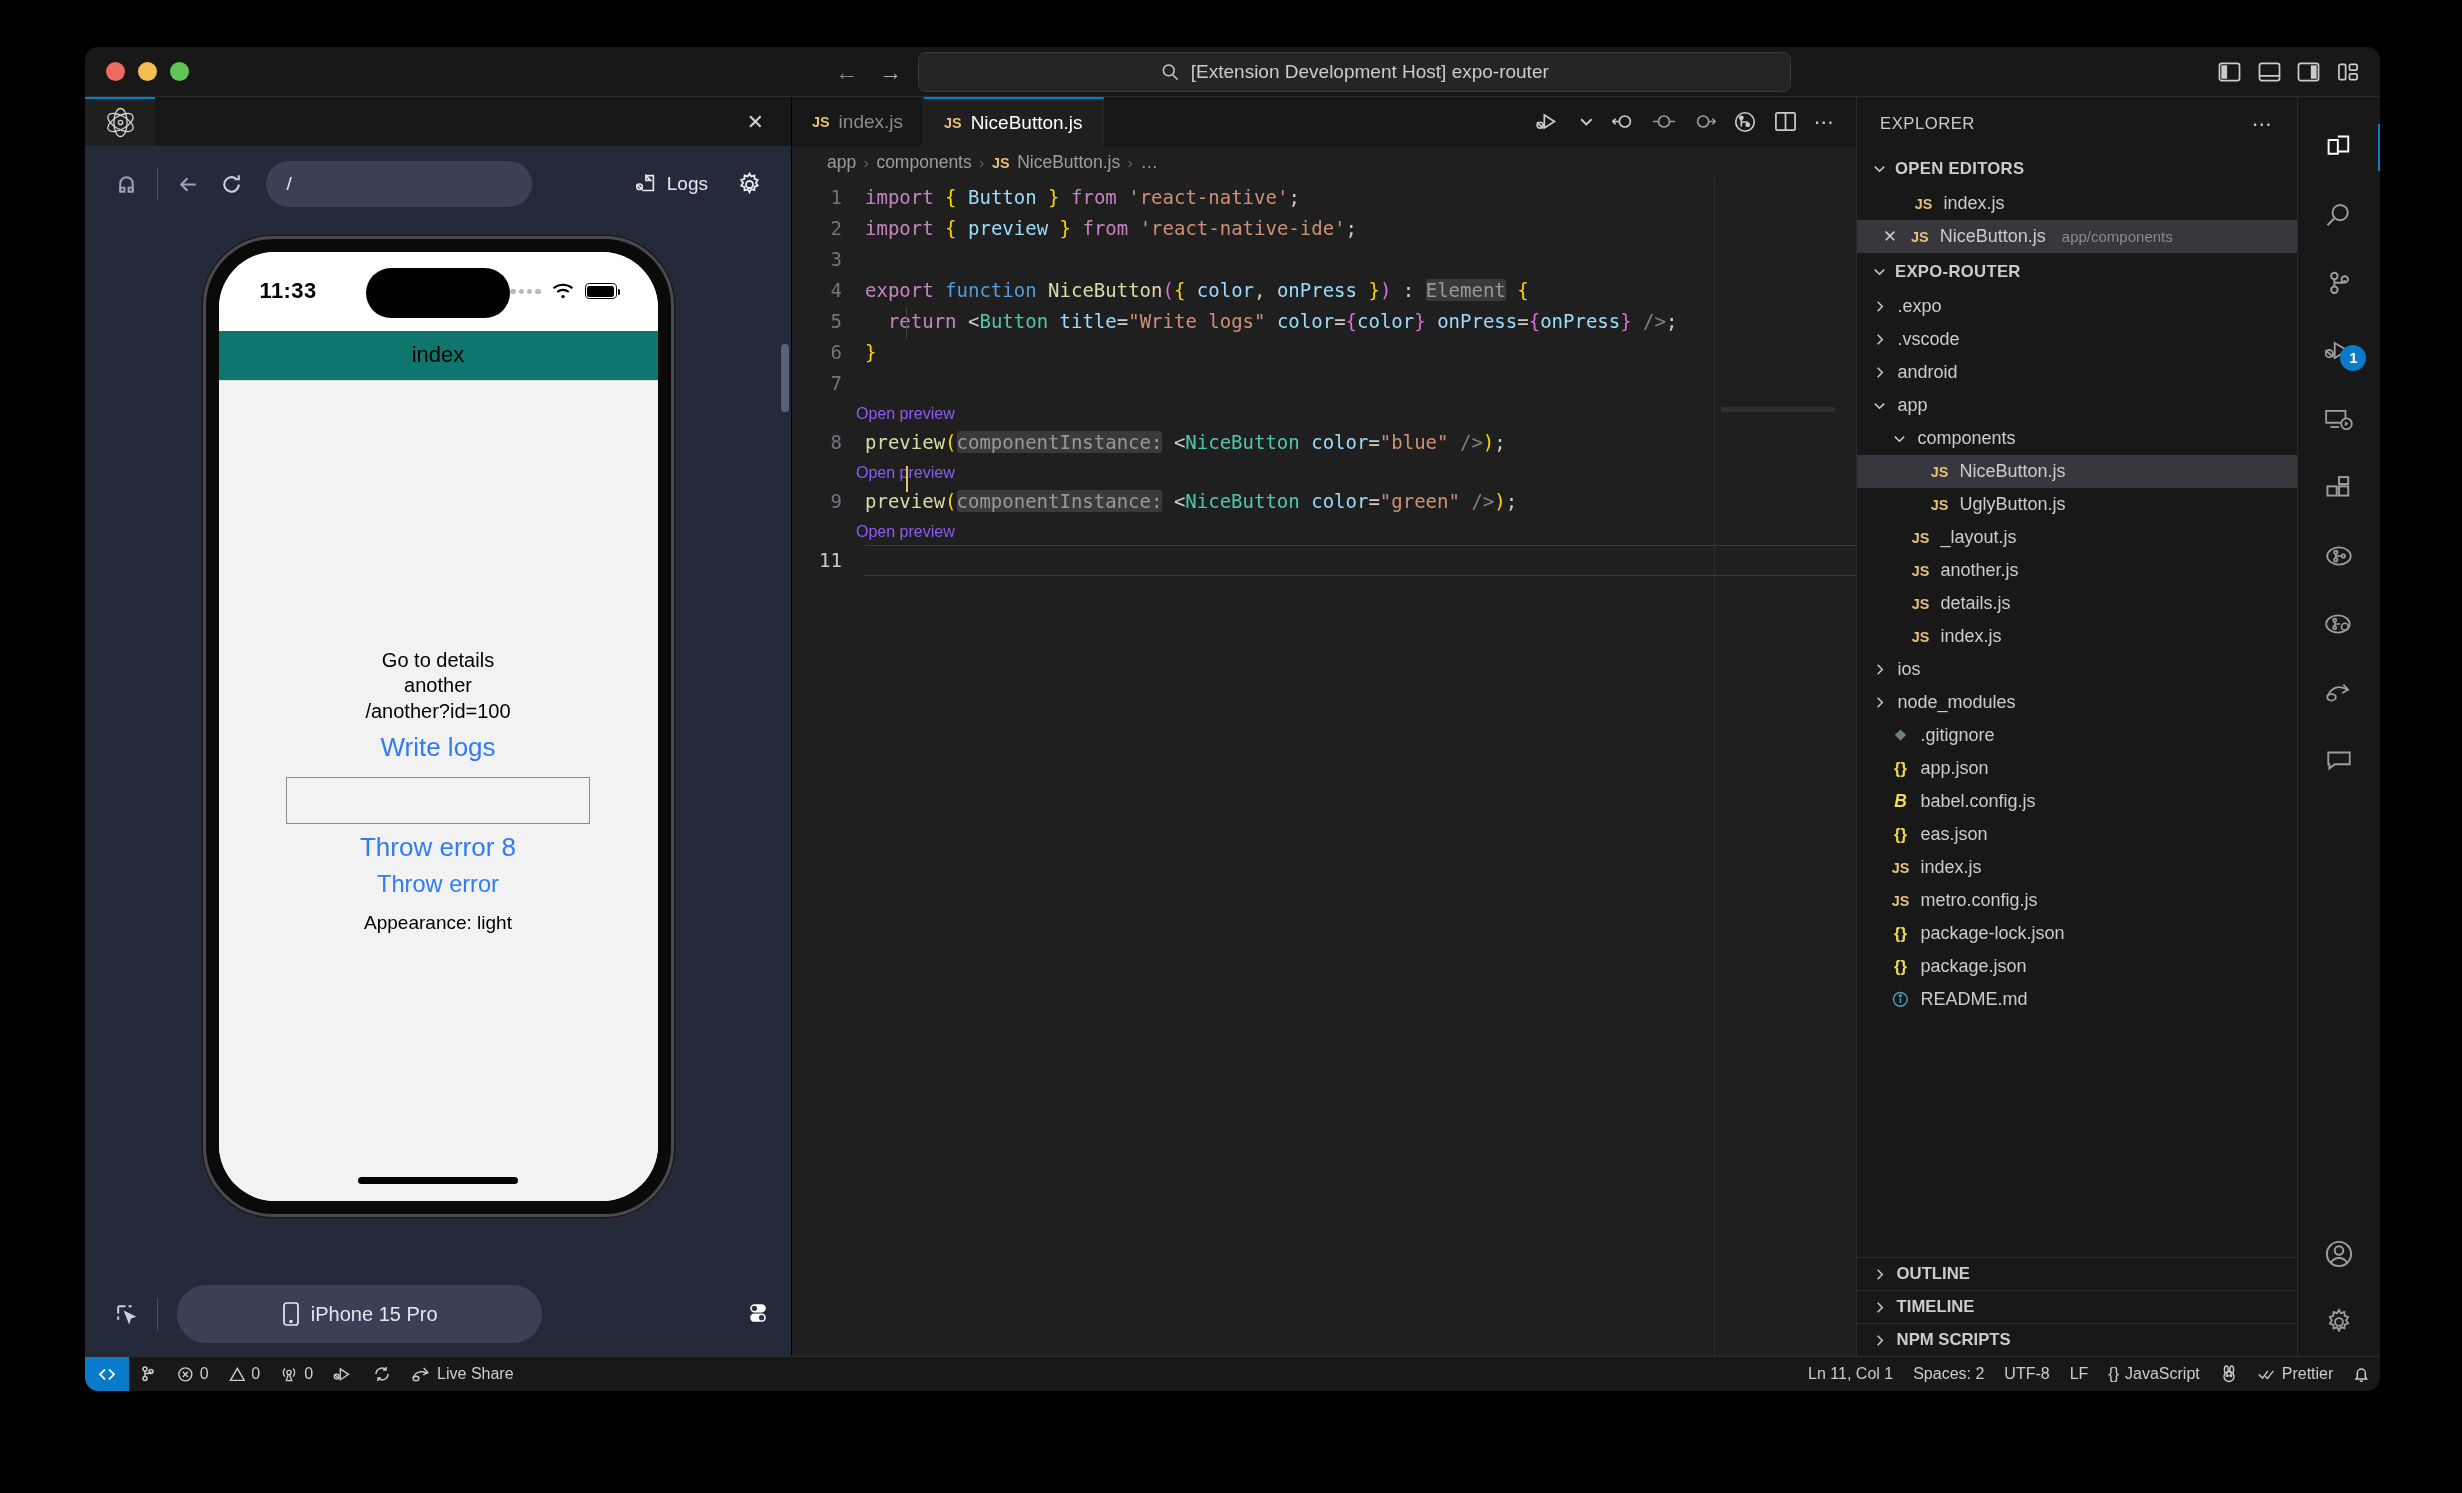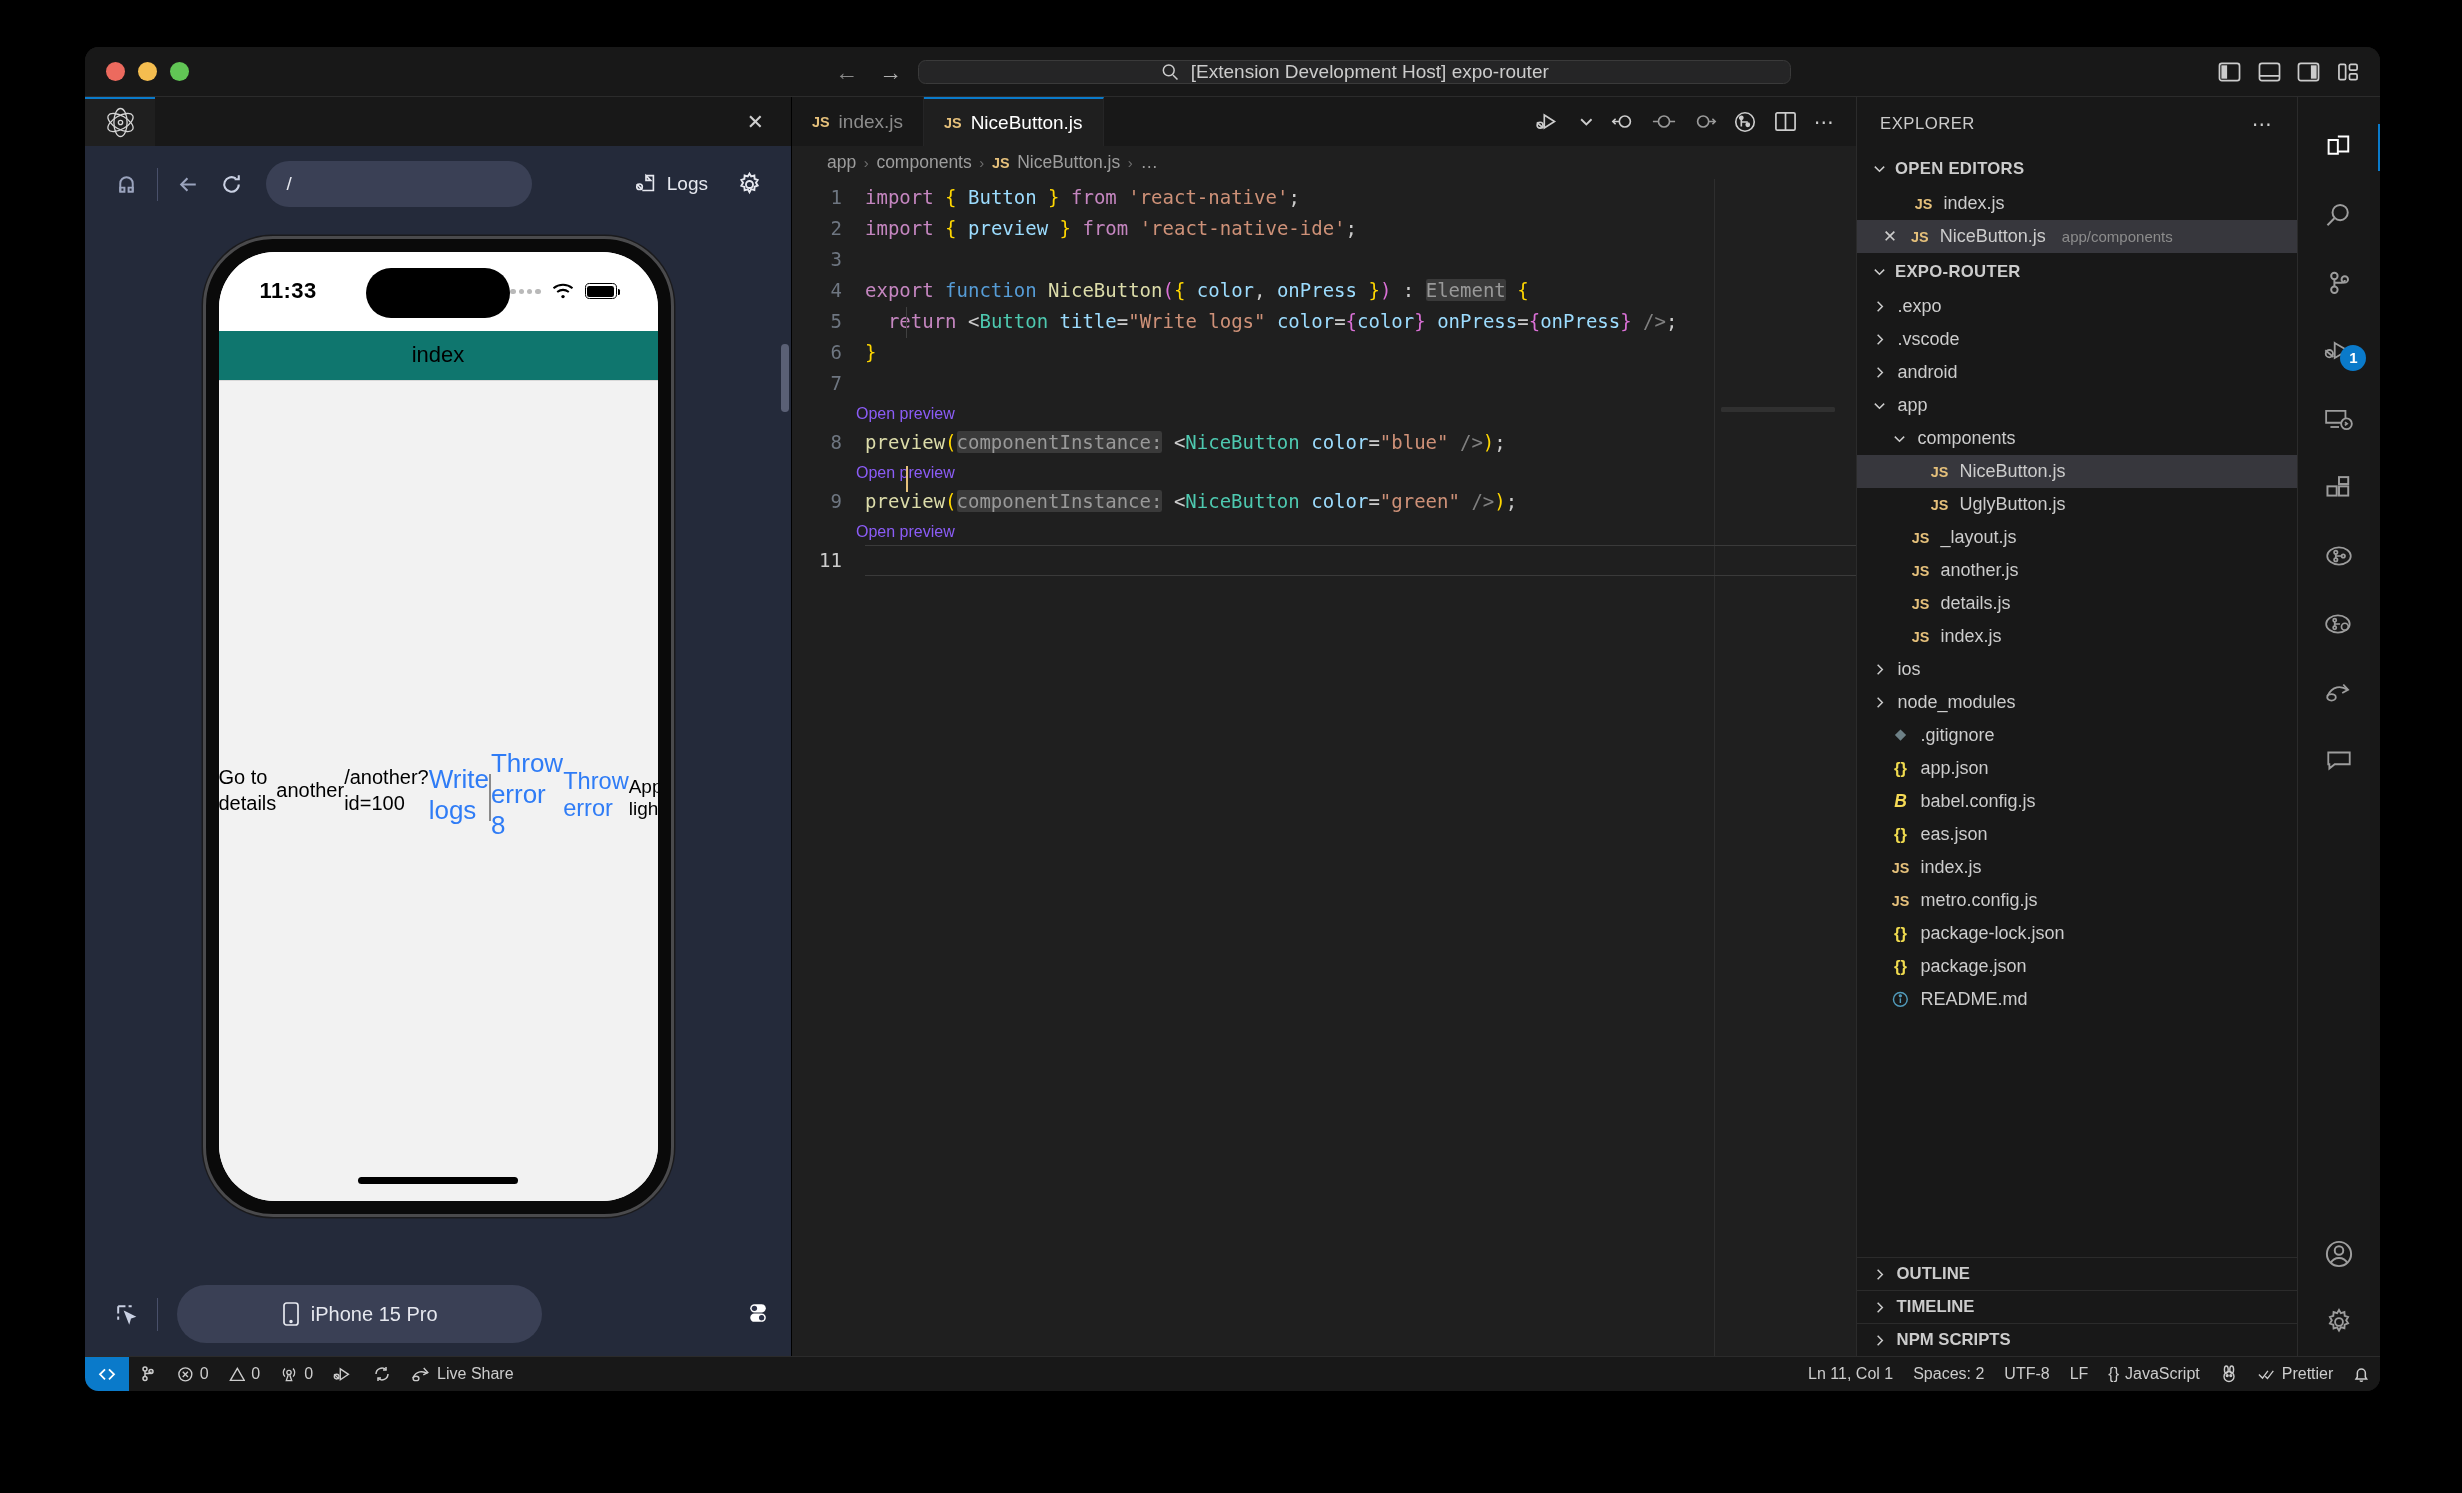--- a/index.html
+++ b/index.html
@@ -39,21 +39,21 @@
 
   .nav-arrows {
     position: absolute; left: 750px; top: 50%; transform: translateY(-50%);
     display: flex; gap: 21px; color: #b0b0b0;
   }
   .nav-arrows .arw { font-size: 23px; line-height: 1; }
   .nav-arrows .arw.back { color: #8a8a8a; }
 
   .cmdcenter {
     position: absolute; left: 833px; top: 50%; transform: translateY(-50%);
-    width: 873px; height: 24px;
+    width: 873px; height: 40px;
     background: #252526;
     border: 0.8px solid #3a3a3a;
     border-radius: 7.6px;
     display: flex; align-items: center; justify-content: center;
     gap: 10.6px;
     color: #cccccc; font-size: 19px;
   }
   .cmdcenter svg { flex: 0 0 auto; }
 
   .layout-icons {
@@ -162,21 +162,21 @@
     display: flex; align-items: center; justify-content: center;
     border-bottom: 0.8px solid #d9d9d9;
     font-size: 22px; color: #000;
   }
   .ios-content {
     flex: 1 1 auto; background: #f2f2f2;
     display: flex; flex-direction: column; align-items: center;
     justify-content: center;
     position: relative;
   }
-  .ios-content .stack { display: flex; flex-direction: row; align-items: center; width: 100%; }
+  .ios-content .stack { display: flex; flex-direction: column; align-items: center; width: 100%; }
   .ios-line { font-size: 20px; color: #000; line-height: 1.28; }
   .ios-link { font-size: 26px; color: #2f7cf6; margin-top: 8px; }
   .ios-link.small { font-size: 23.6px; }
   .ios-input {
     width: 304px; height: 47px; margin-top: 13.7px;
     border: 0.8px solid #8a8a8a; background: #f2f2f2;
   }
   .ios-appearance { font-size: 19px; color: #000; margin-top: 13.7px; }
   .home-ind {
     position: absolute; bottom: 16.7px; left: 50%; transform: translateX(-50%);

